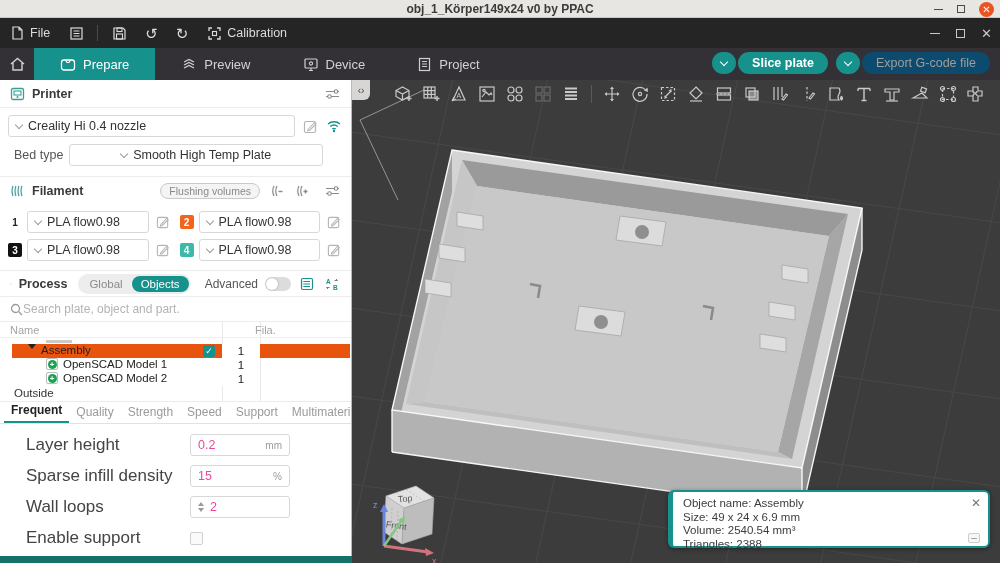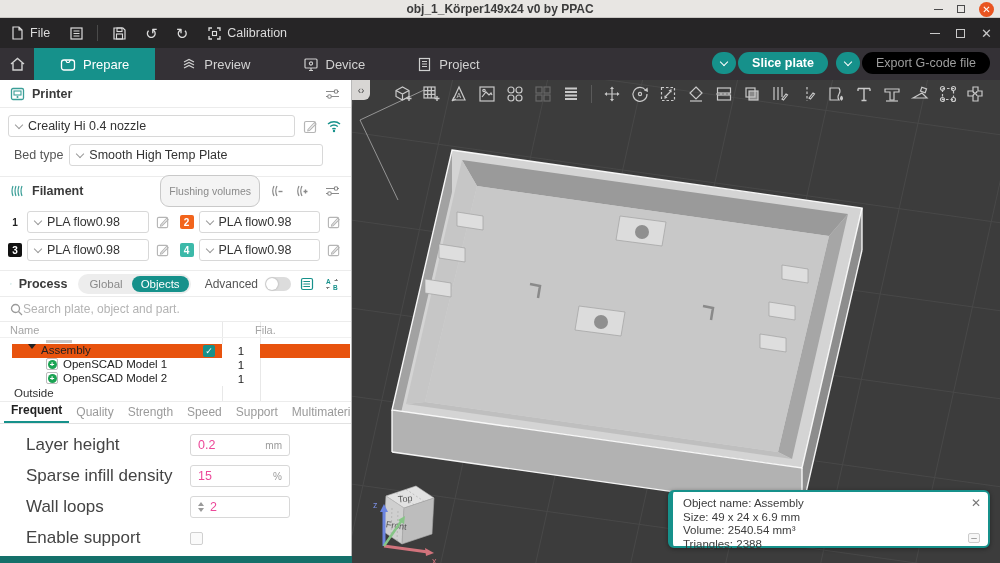--- a/index.html
+++ b/index.html
@@ -27,34 +27,34 @@
 
   
   .tabbar { position:absolute; left:0; top:48px; width:1000px; height:32px; background:#343136; display:flex; align-items:center; }
   .home-btn { width:34px; height:32px; display:flex; align-items:center; justify-content:center; }
   .maintab { height:32px; display:flex; align-items:center; gap:7px; padding:0 26px; color:#d2d2d2; font-size:13px; }
   .maintab.active { background:#16918b; color:#fff; }
   .actbtns { position:absolute; right:10px; top:4px; display:flex; align-items:center; gap:8px; }
   .splitbtn { display:flex; align-items:center; gap:2px; }
   .chevseg { width:24px; height:22px; border-radius:11px; background:#16918b; display:flex; align-items:center; justify-content:center; }
   .mainseg { height:22px; border-radius:11px; background:#16918b; color:#fff; font-size:12.5px; font-weight:bold; display:flex; align-items:center; padding:0 14px; }
-  .mainseg.disabled { background:#000000; color:#9e9e9e; font-weight:normal; }
+  .mainseg.disabled { background:#0c4a6e; color:#9e9e9e; font-weight:normal; }
   .chev { width:6px; height:6px; border-left:1.6px solid #fff; border-bottom:1.6px solid #fff; transform:rotate(-45deg); margin-top:-3px; }
 
   
   .leftpanel { position:absolute; left:0; top:80px; width:352px; height:476px; background:#fff; border-right:1px solid #b9b9b9; color:#333; overflow:hidden; }
   .teal-strip { position:absolute; left:0; top:556px; width:352px; height:7px; background:#15706a; }
   .sechead { height:28px; display:flex; align-items:center; gap:7px; padding:0 10px; border-bottom:1px solid #ececec; font-size:12.5px; font-weight:bold; color:#3a3a3a; }
   .sechead .spacer { flex:1; }
   .selectbox { flex:1; height:22px; border:1px solid #d8d8d8; border-radius:3px; display:flex; align-items:center; gap:6px; padding:0 7px; font-size:12.5px; color:#333; background:#fff; }
   .chevd { width:6px; height:6px; border-left:1.4px solid #9a9a9a; border-bottom:1.4px solid #9a9a9a; transform:rotate(-45deg); margin-top:-3px; flex:none; }
   .prow { display:flex; align-items:center; gap:6px; margin:7px 8px 0 8px; }
   .plabel { font-size:12.5px; color:#555; flex:none;margin-left:6px; }
   .iconbtn { width:18px; height:18px; display:flex; align-items:center; justify-content:center; flex:none; }
-  .pillbtn { height:32px; border:1px solid #c9c9c9; border-radius:9px; background:#f4f4f4; color:#8a8a8a; font-size:10.5px; font-weight:normal; display:flex; align-items:center; padding:0 8px; }
+  .pillbtn { height:16px; border:1px solid #c9c9c9; border-radius:9px; background:#f4f4f4; color:#8a8a8a; font-size:10.5px; font-weight:normal; display:flex; align-items:center; padding:0 8px; }
   .filgrid { padding:6px 8px 9px 8px; display:grid; grid-template-columns:1fr 1fr; gap:6px 8px; border-bottom:1px solid #ececec; }
   .filslot { display:flex; align-items:center; gap:5px; }
   .chip { width:14px; height:14px; border-radius:2px; font-size:10px; font-weight:bold; color:#fff; display:flex; align-items:center; justify-content:center; flex:none; }
   .chip.light { color:#222; }
   .seg-toggle { display:flex; align-items:center; background:#ededed; border-radius:10px; height:20px; padding:2px; font-weight:normal; }
   .seg { padding:0 9px; font-size:11.5px; color:#8a8a8a; border-radius:9px; height:16px; display:flex; align-items:center; }
   .seg.on { background:#16918b; color:#fff; }
   .advlabel { font-size:12px; color:#555; font-weight:normal; }
   .toggle { width:26px; height:14px; border-radius:7px; background:#dcdcdc; position:relative; flex:none; }
   .toggle .knob { position:absolute; left:1px; top:1px; width:12px; height:12px; border-radius:50%; background:#fff; box-shadow:0 0 2px rgba(0,0,0,.3); }
@@ -260,21 +260,21 @@
       </span>
       <span class="iconbtn">
         <svg width="16" height="14" viewBox="0 0 16 14">
             <path d="M2 5 a9 9 0 0 1 12 0 M4.2 7.5 a6 6 0 0 1 7.6 0 M6.3 10 a3 3 0 0 1 3.4 0" fill="none" stroke="#16918b" stroke-width="1.4"></path>
             <circle cx="8" cy="12" r="1.2" fill="#16918b"></circle>
           </svg>
       </span>
     </div>
     <div class="prow" style="margin-bottom:10px;">
       <span class="plabel">Bed type</span>
-      <div class="selectbox" style="margin-right:20px;">
+      <div class="selectbox" style="margin-right:20px;justify-content:center;">
         <span class="chevd"></span>
         <span>Smooth High Temp Plate</span>
       </div>
     </div>
     <div style="border-bottom:1px solid #ececec;"></div>
 
     <div class="sechead" style="border-bottom:none;">
       <svg width="15" height="14" viewBox="0 0 15 14">
           <path d="M3 2 q-2 5 0 10 M6 2 q-2 5 0 10 M9 2 q-2 5 0 10 M12 2 q-2 5 0 10" fill="none" stroke="#3a9e97" stroke-width="1.2"></path>
         </svg>

